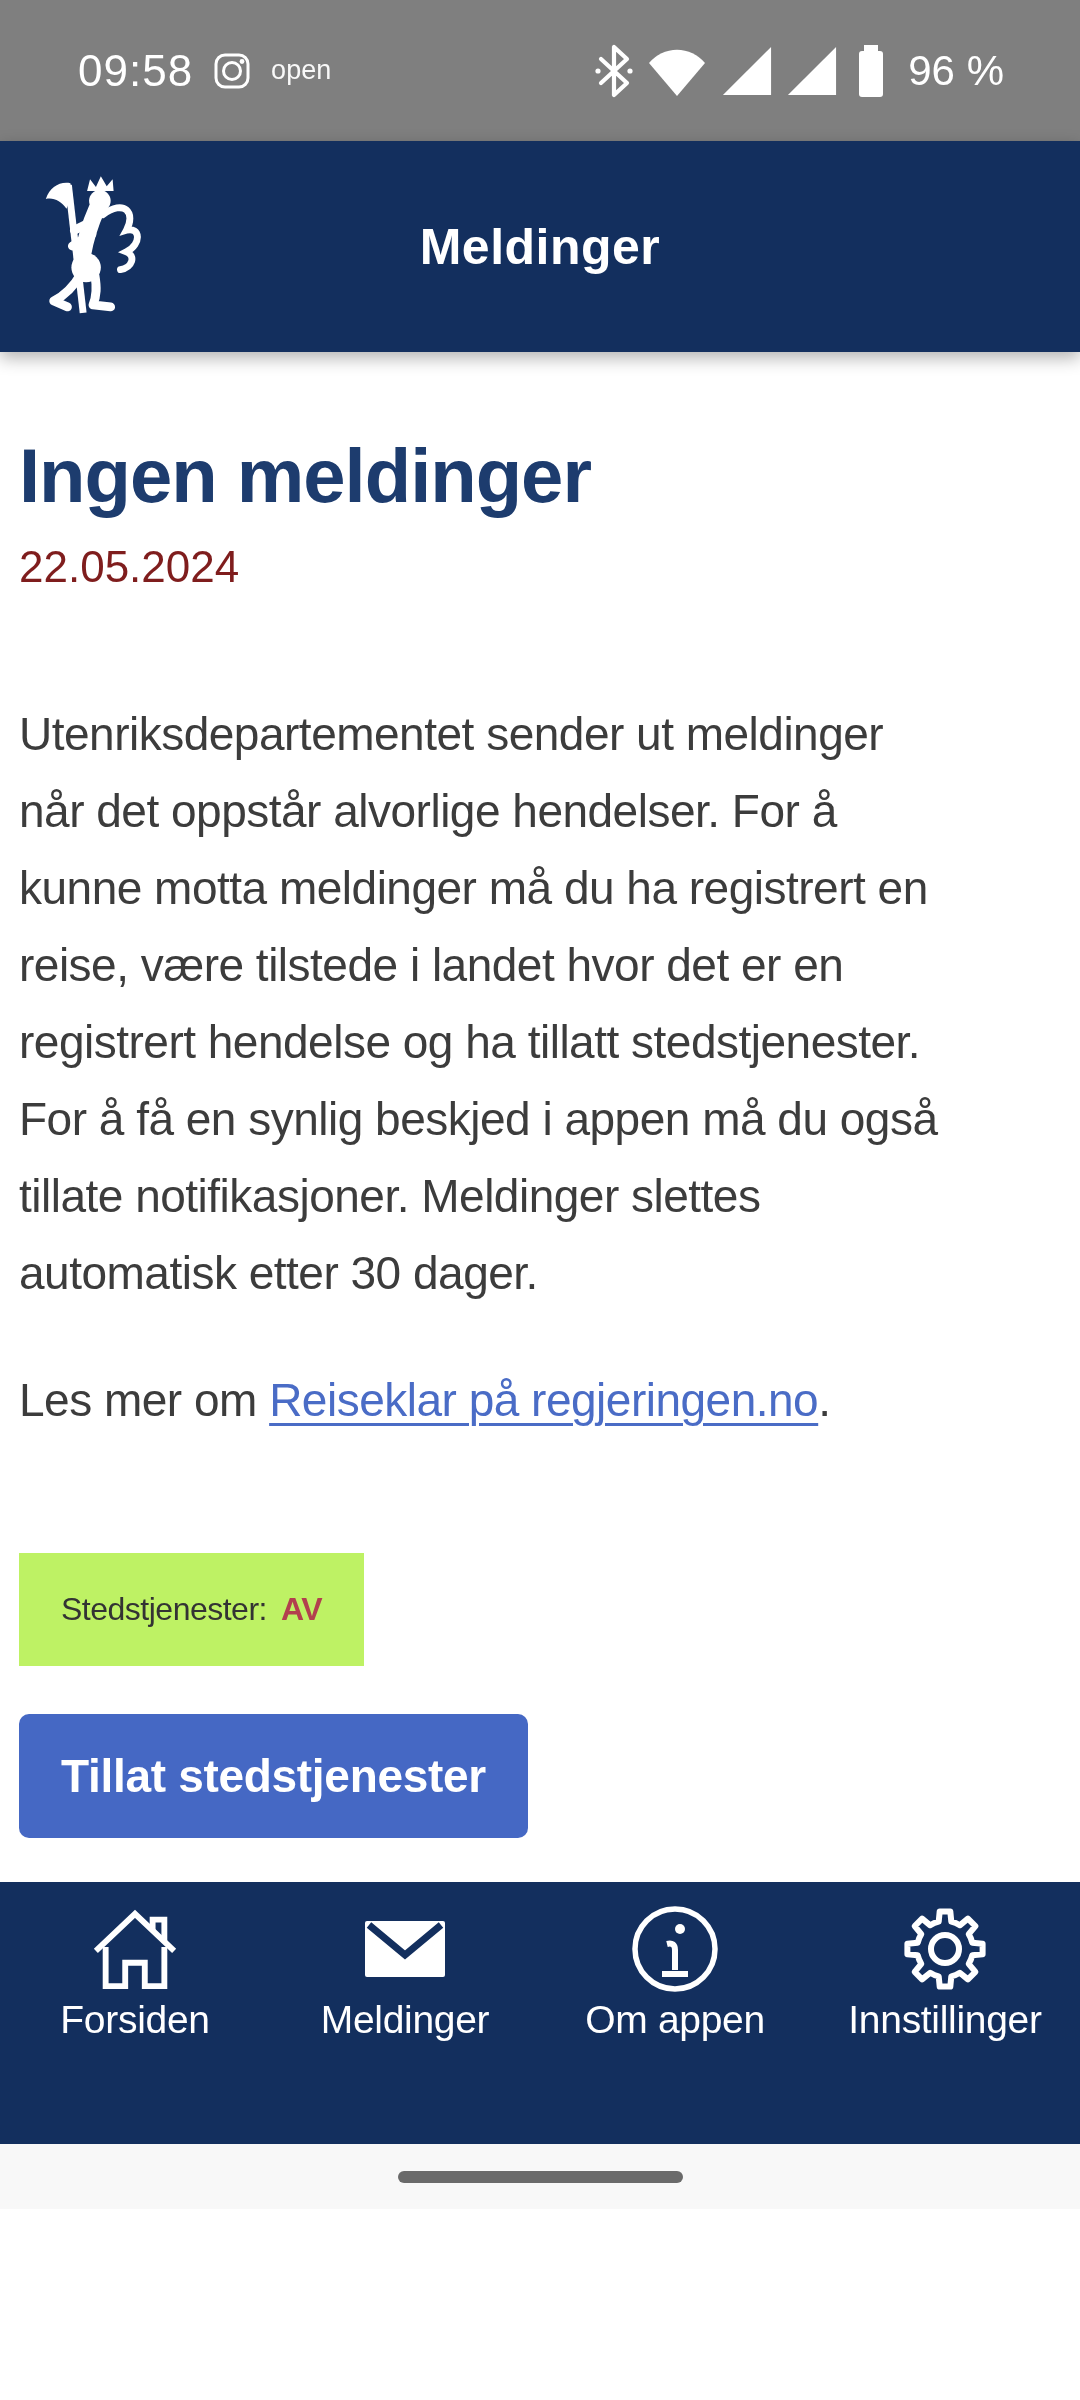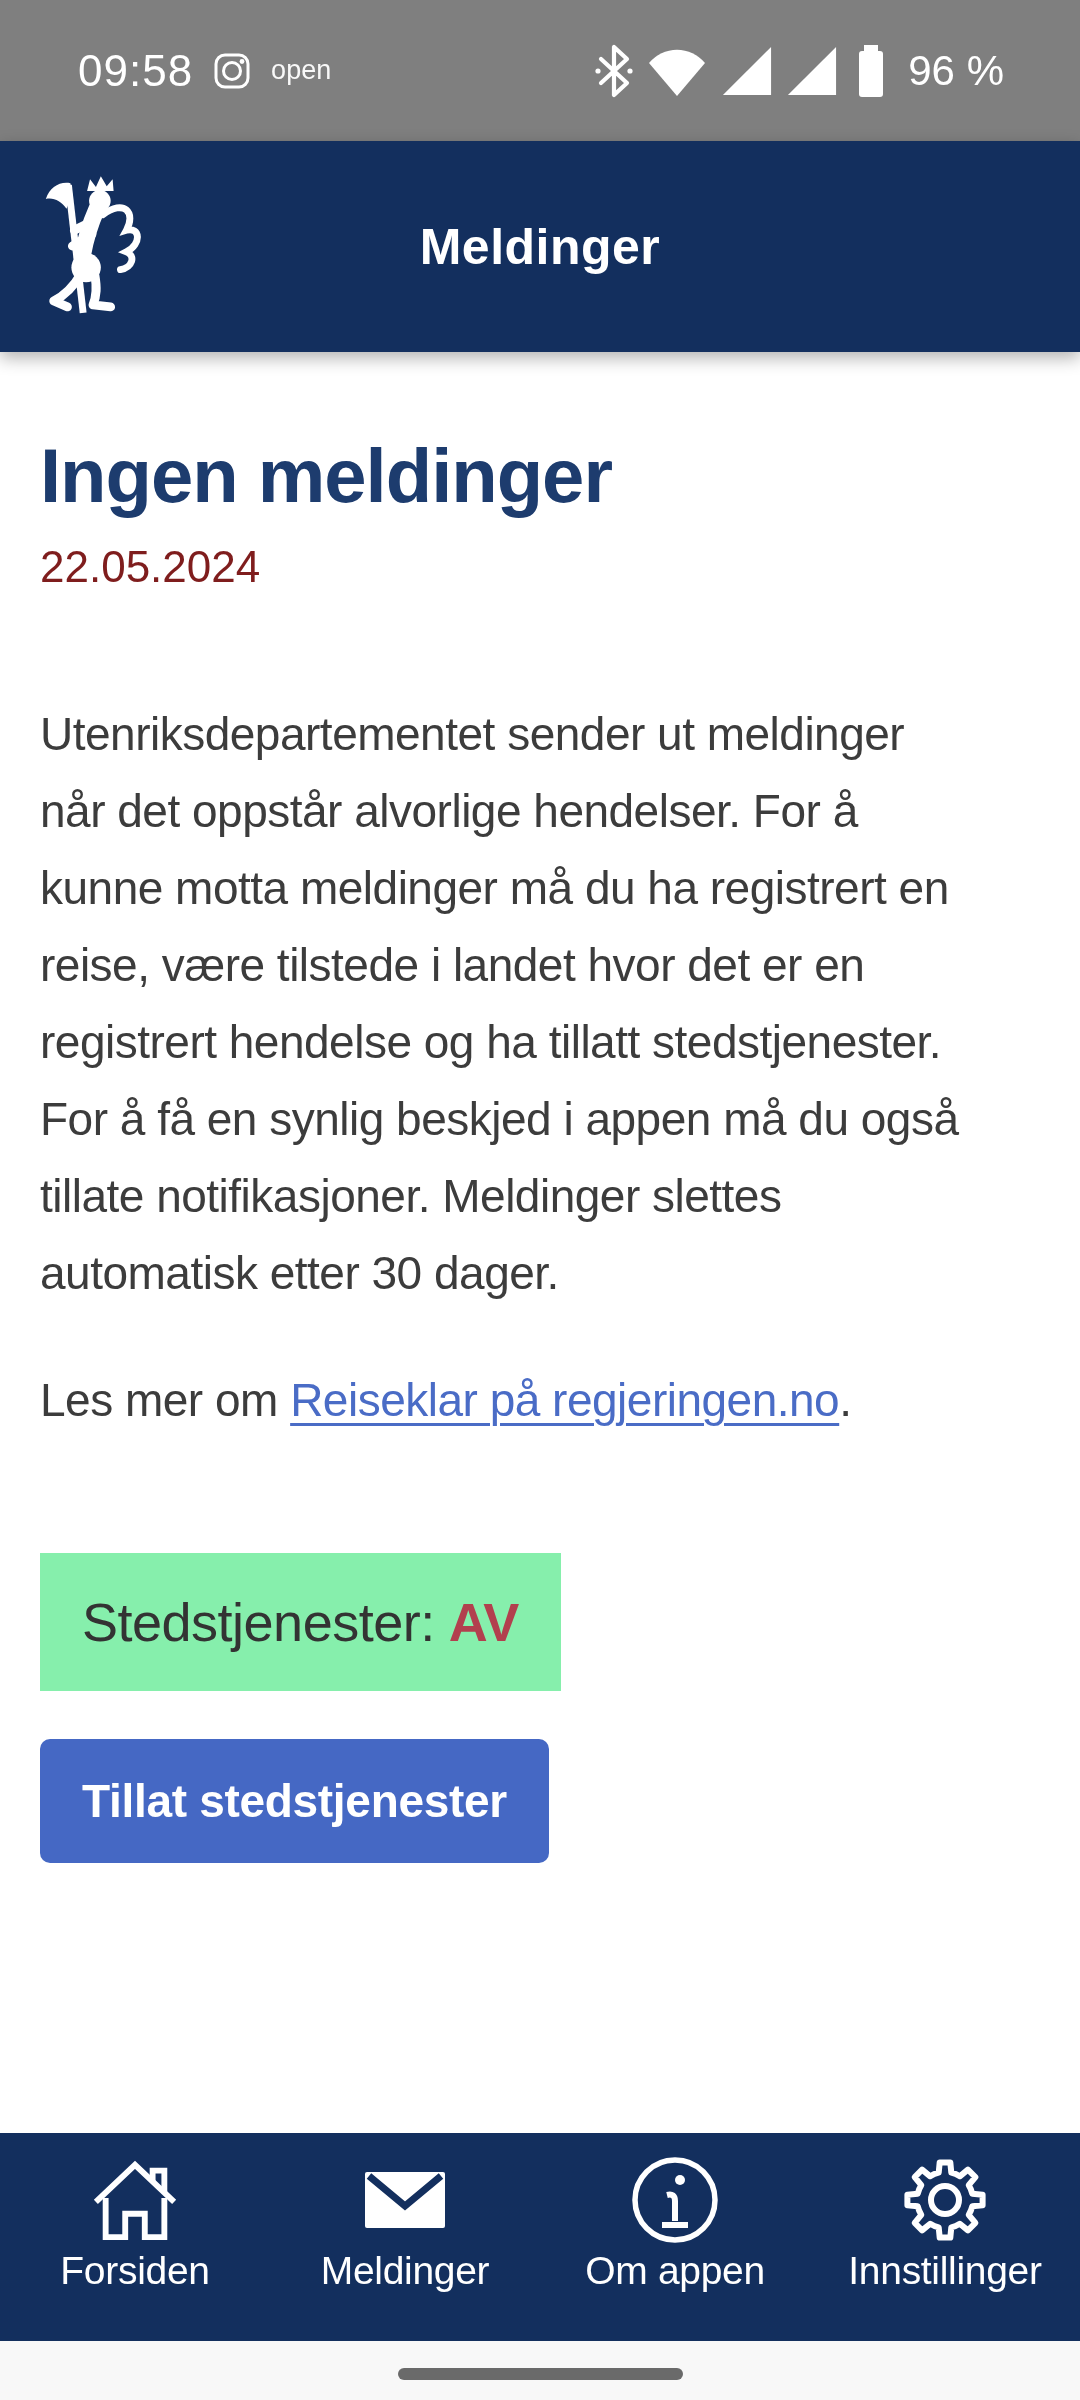--- a/index.html
+++ b/index.html
@@ -31,58 +31,58 @@
   }
   .appbar-title{
     position:absolute;left:0;right:0;top:0;height:211px;
     display:flex;align-items:center;justify-content:center;
     color:#fff;font-size:50px;font-weight:600;letter-spacing:.5px;
   }
   .coat{position:absolute;left:38px;top:32px;}
 
   
   .content{
-    height:1781px;background:#fff;box-sizing:border-box;
-    padding:0 40px;overflow:hidden;flex:none;
+    height:1530px;background:#fff;box-sizing:border-box;
+    padding:0 19px;overflow:hidden;flex:none;
   }
   .h1{
     margin:0;padding-top:84px;font-size:76px;font-weight:700;
     color:#1d3c6e;line-height:1.05;letter-spacing:-1px;
   }
   .date{margin-top:26px;font-size:44px;color:#7f1d1d;}
   .bodytext{
     margin-top:104px;font-size:46px;line-height:77px;color:#3c3c3c;
     max-width:930px;letter-spacing:-0.5px;
   }
   .readmore{
     margin-top:50px;font-size:46px;line-height:77px;color:#3c3c3c;
     letter-spacing:-0.5px;
   }
   .readmore a{
     color:#4a6cc6;text-decoration:underline;
     text-decoration-thickness:3px;text-underline-offset:7px;
     cursor:pointer;
   }
   .chip{
-    display:inline-block;background:#86efac;color:#333333;
-    font-size:54px;padding:38px 42px;letter-spacing:-0.5px;
+    display:inline-block;background:#bef264;color:#333333;
+    font-size:32px;padding:38px 42px;letter-spacing:-0.5px;
   }
   .chip-location{margin-top:68px;}
   .chip-notif{margin-top:43px;}
   .chip .off{color:#b2404e;font-weight:700;margin-left:14px;}
   .btn{
     display:block;width:fit-content;margin-top:48px;
     background:#4568c4;color:#ffffff;border:none;border-radius:10px;
     font-family:"Liberation Sans", sans-serif;
     font-size:46px;font-weight:700;padding:35px 42px;cursor:pointer;
     letter-spacing:-0.3px;
   }
 
   
-  .nav{height:208px;background:#132f5e;display:flex;flex:none;}
+  .nav{height:262px;background:#132f5e;display:flex;flex:none;}
   .nav-item{
     flex:1;display:flex;flex-direction:column;align-items:center;
     padding-top:18px;color:#fff;cursor:pointer;box-sizing:border-box;
   }
   .icon-box{height:98px;display:flex;align-items:center;justify-content:center;}
   .nav-label{font-size:39px;margin-top:0px;letter-spacing:-0.3px;}
 
   
   .home-strip{height:65px;background:#f8f8f8;display:flex;justify-content:center;flex:none;}
   .pill{width:285px;height:12px;border-radius:7px;background:#6a6a6a;margin-top:27px;}

